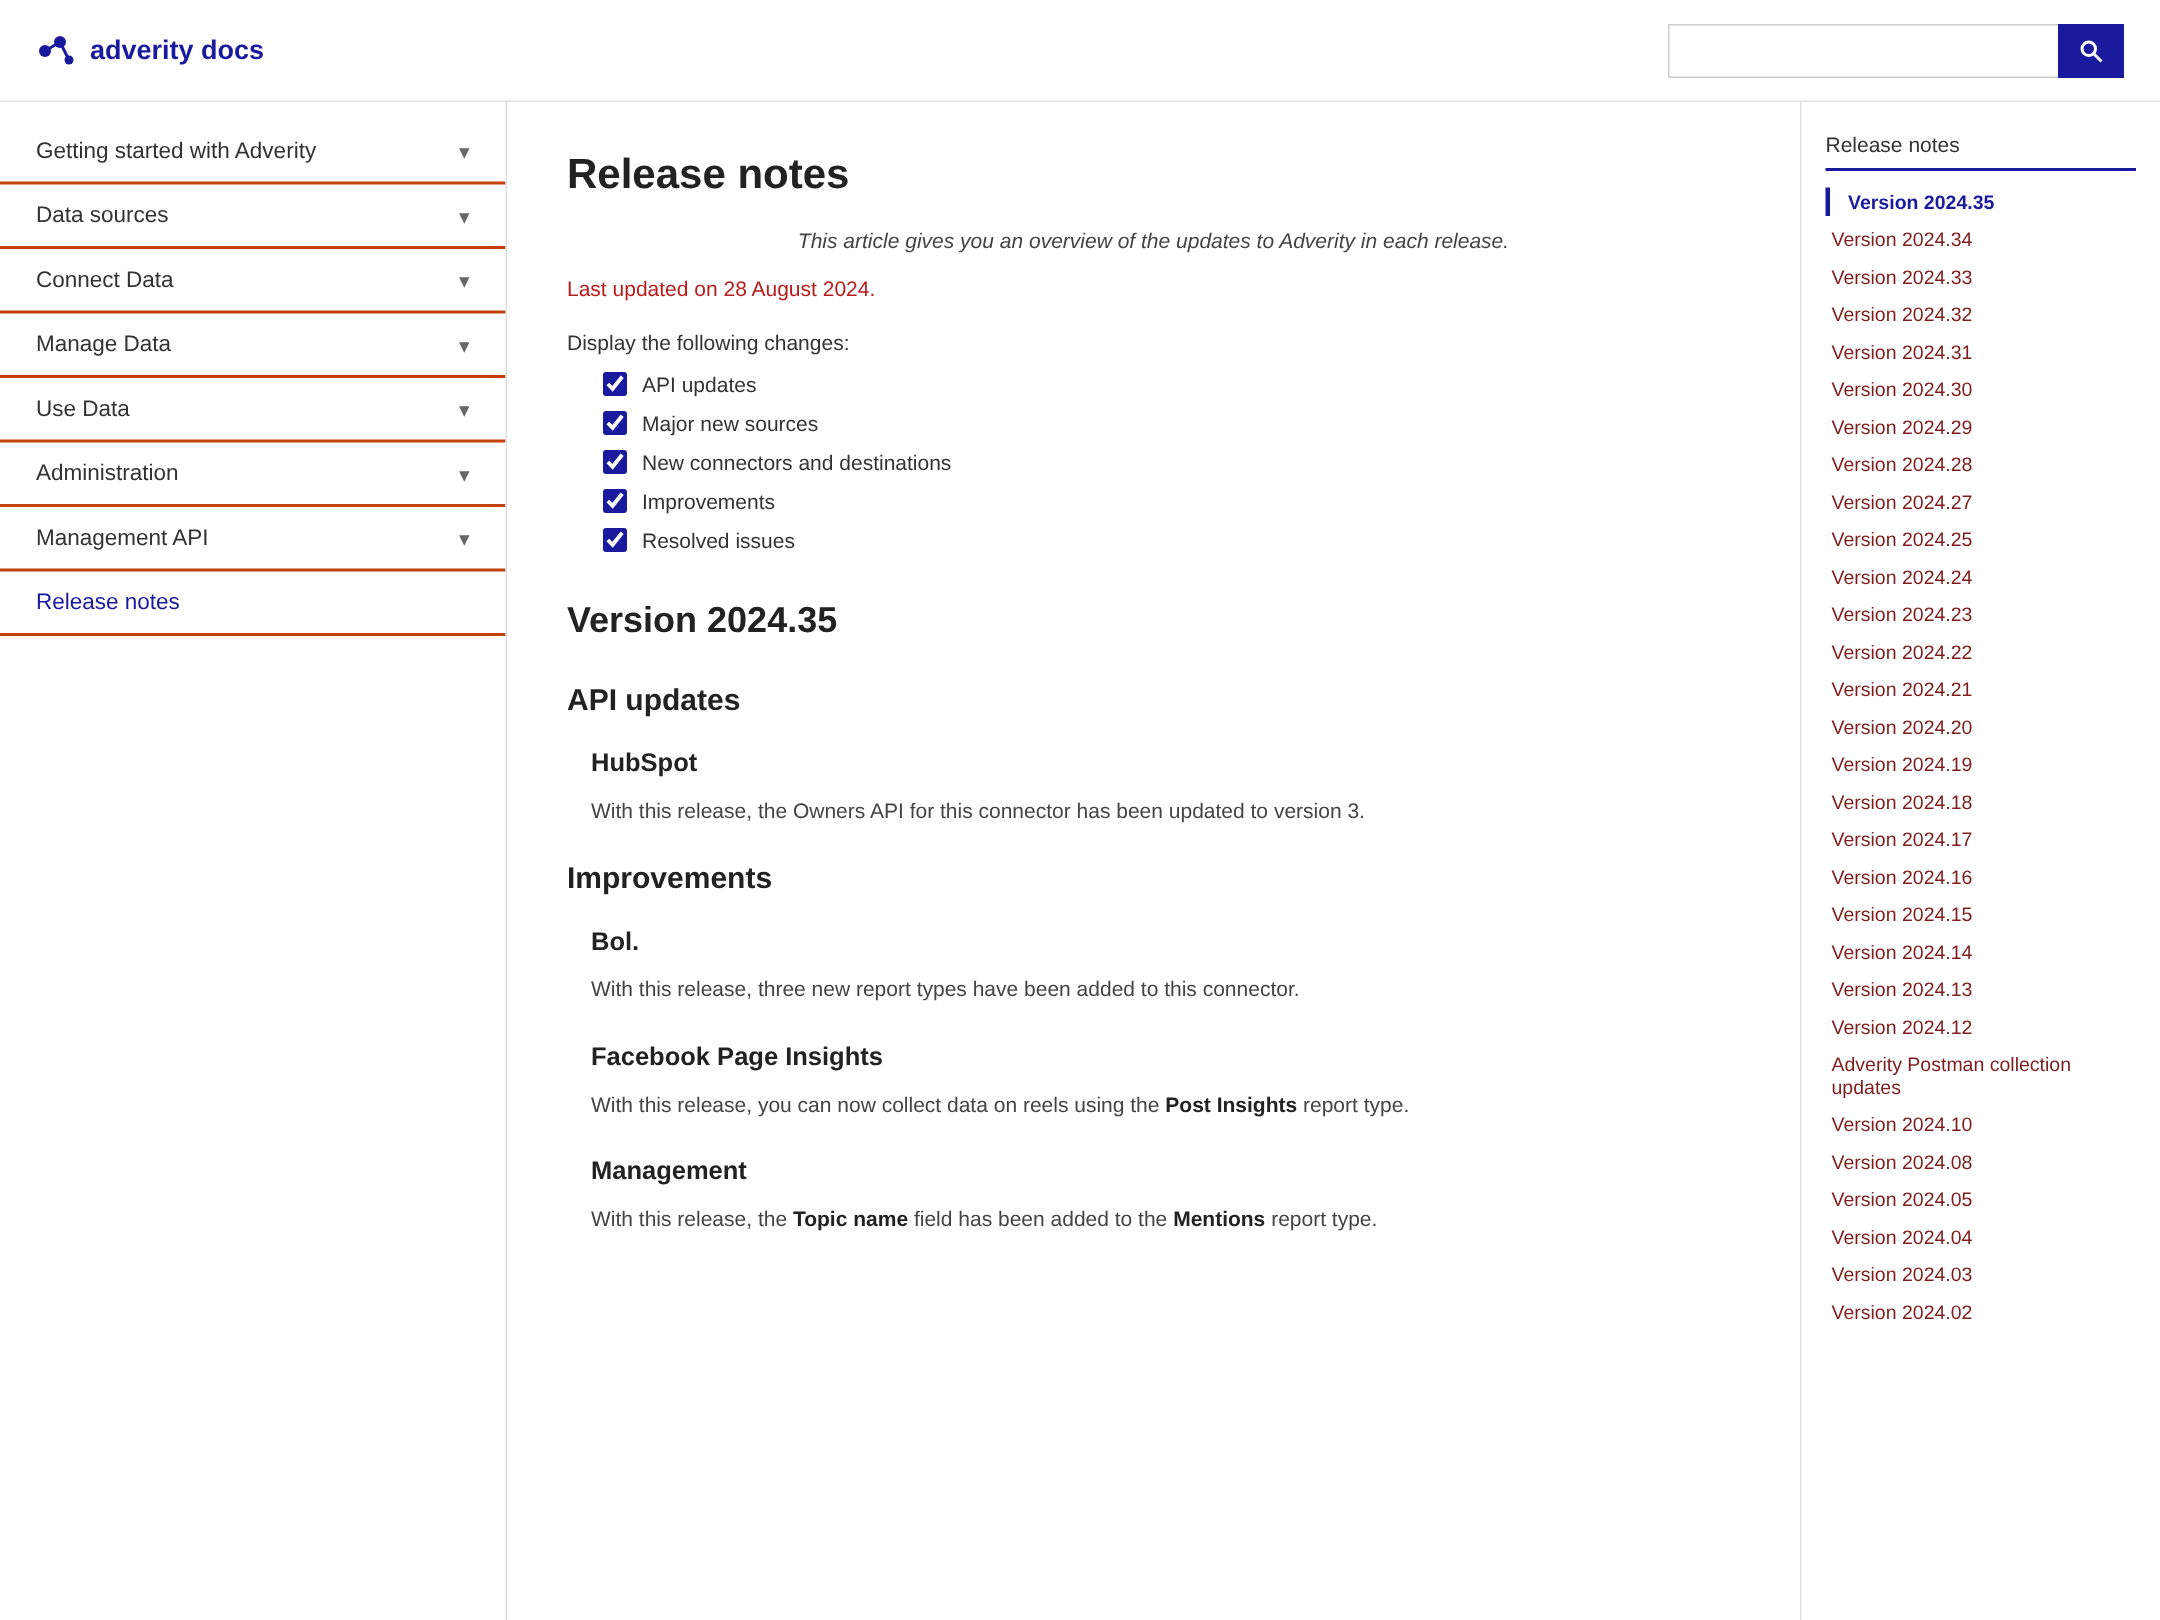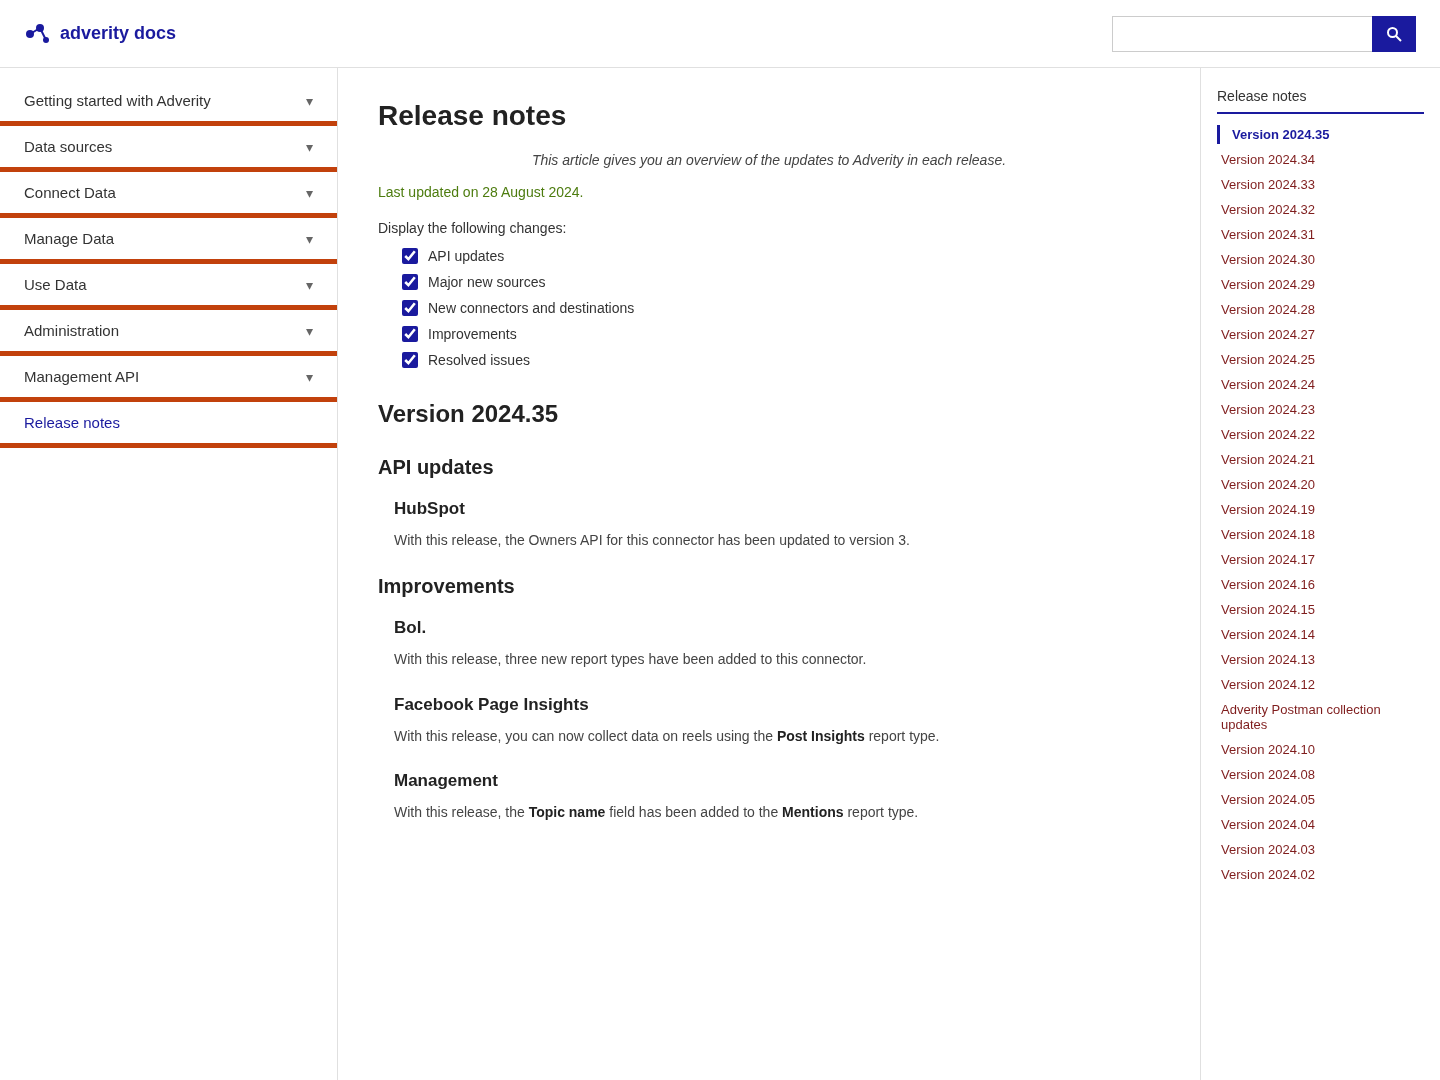--- a/index.html
+++ b/index.html
@@ -64,21 +64,21 @@
       border-right: 1px solid #e0e0e0;
       padding: 12px 0;
       overflow-y: auto;
     }
     .sidebar-item {
       display: flex;
       align-items: center;
       justify-content: space-between;
       padding: 12px 24px;
       cursor: pointer;
-      border-bottom: 5px solid #c2410c;
+      border-bottom: 2px solid #c2410c;
       font-size: 15px;
       color: #333;
       gap: 29px;
     }
     .sidebar-item.active { color: #1a1a9e; font-weight: 500; }
     .chevron {
       color: #666;
       font-size: 14px;
     }
 
@@ -96,21 +96,21 @@
       margin-bottom: 20px;
     }
     .subtitle {
       font-style: italic;
       color: #444;
       margin-bottom: 16px;
       font-size: 14px;
       text-align: center;
     }
     .last-updated {
-      color: #4d7c0f;
+      color: #b91c1c;
       margin-bottom: 20px;
       font-size: 14px;
     }
     .display-label {
       color: #333;
       margin-bottom: 12px;
       font-size: 14px;
     }
     .checkbox-list {
       list-style: none;

